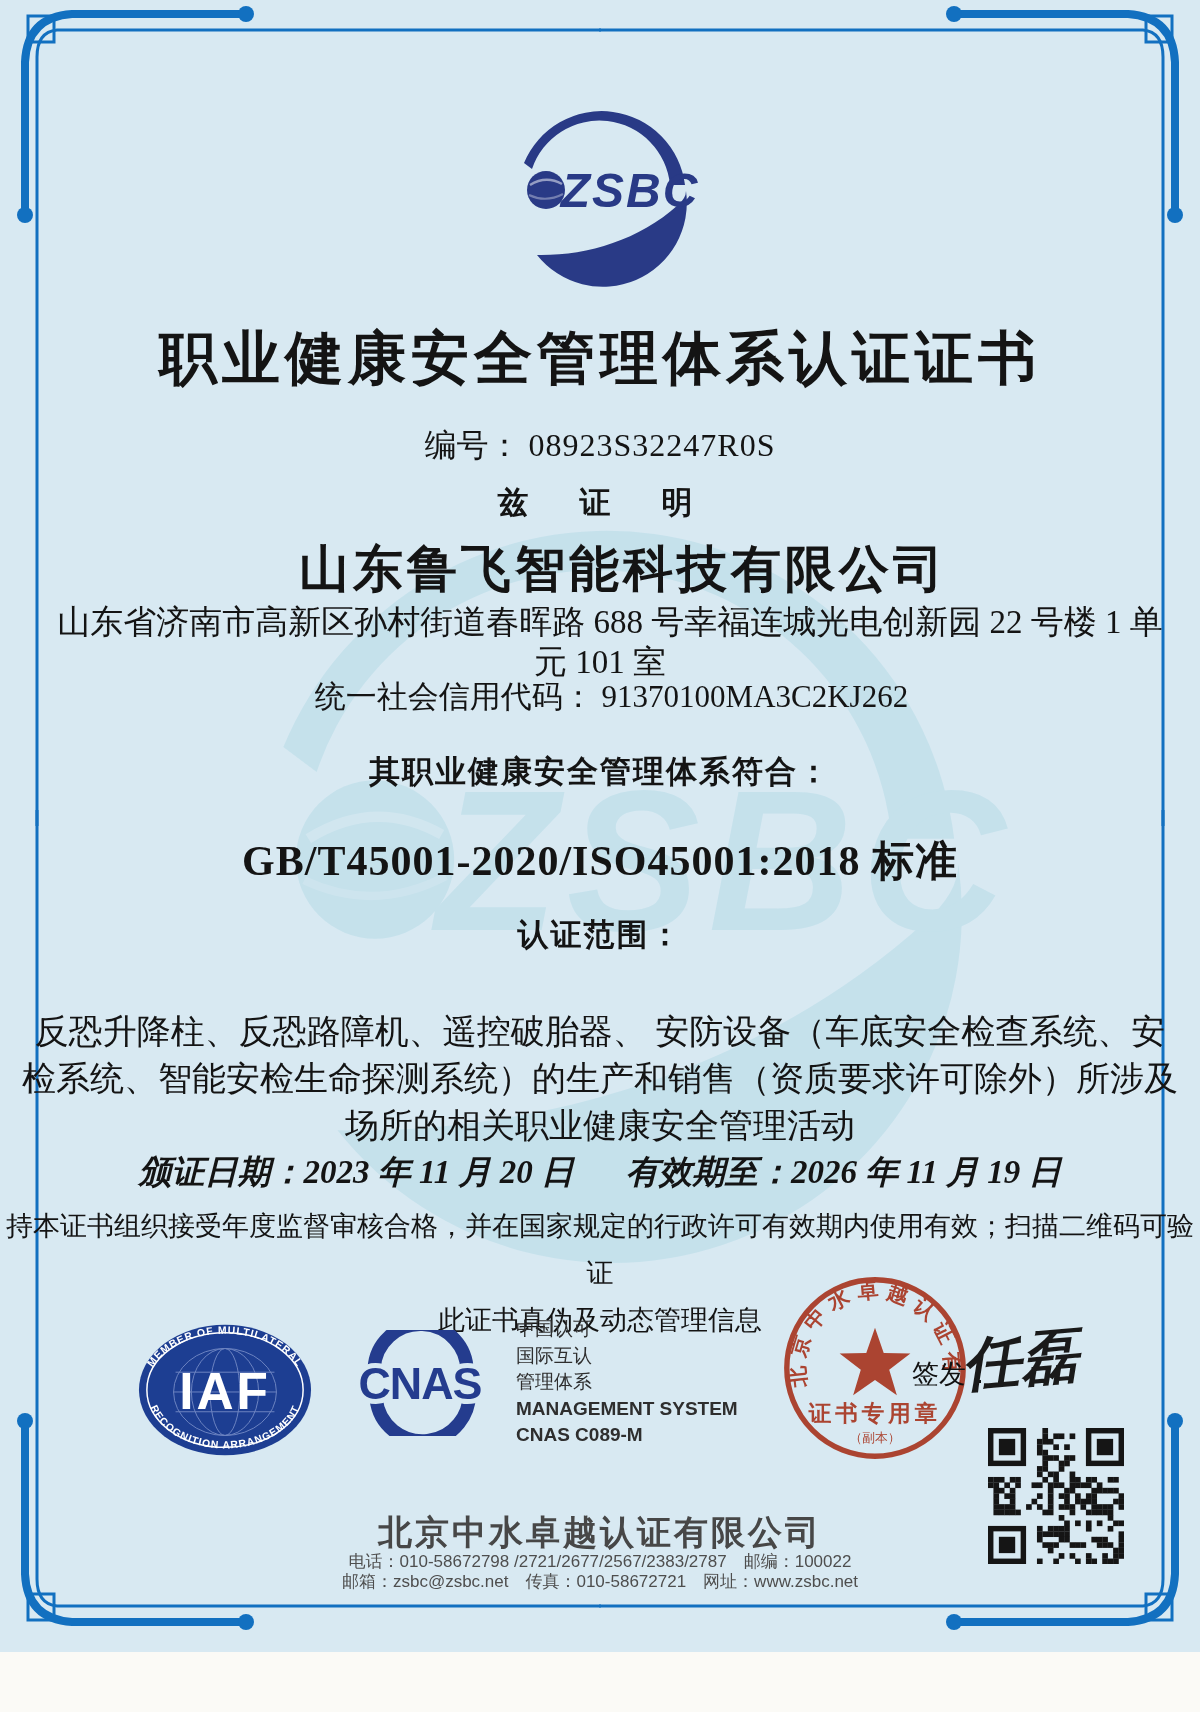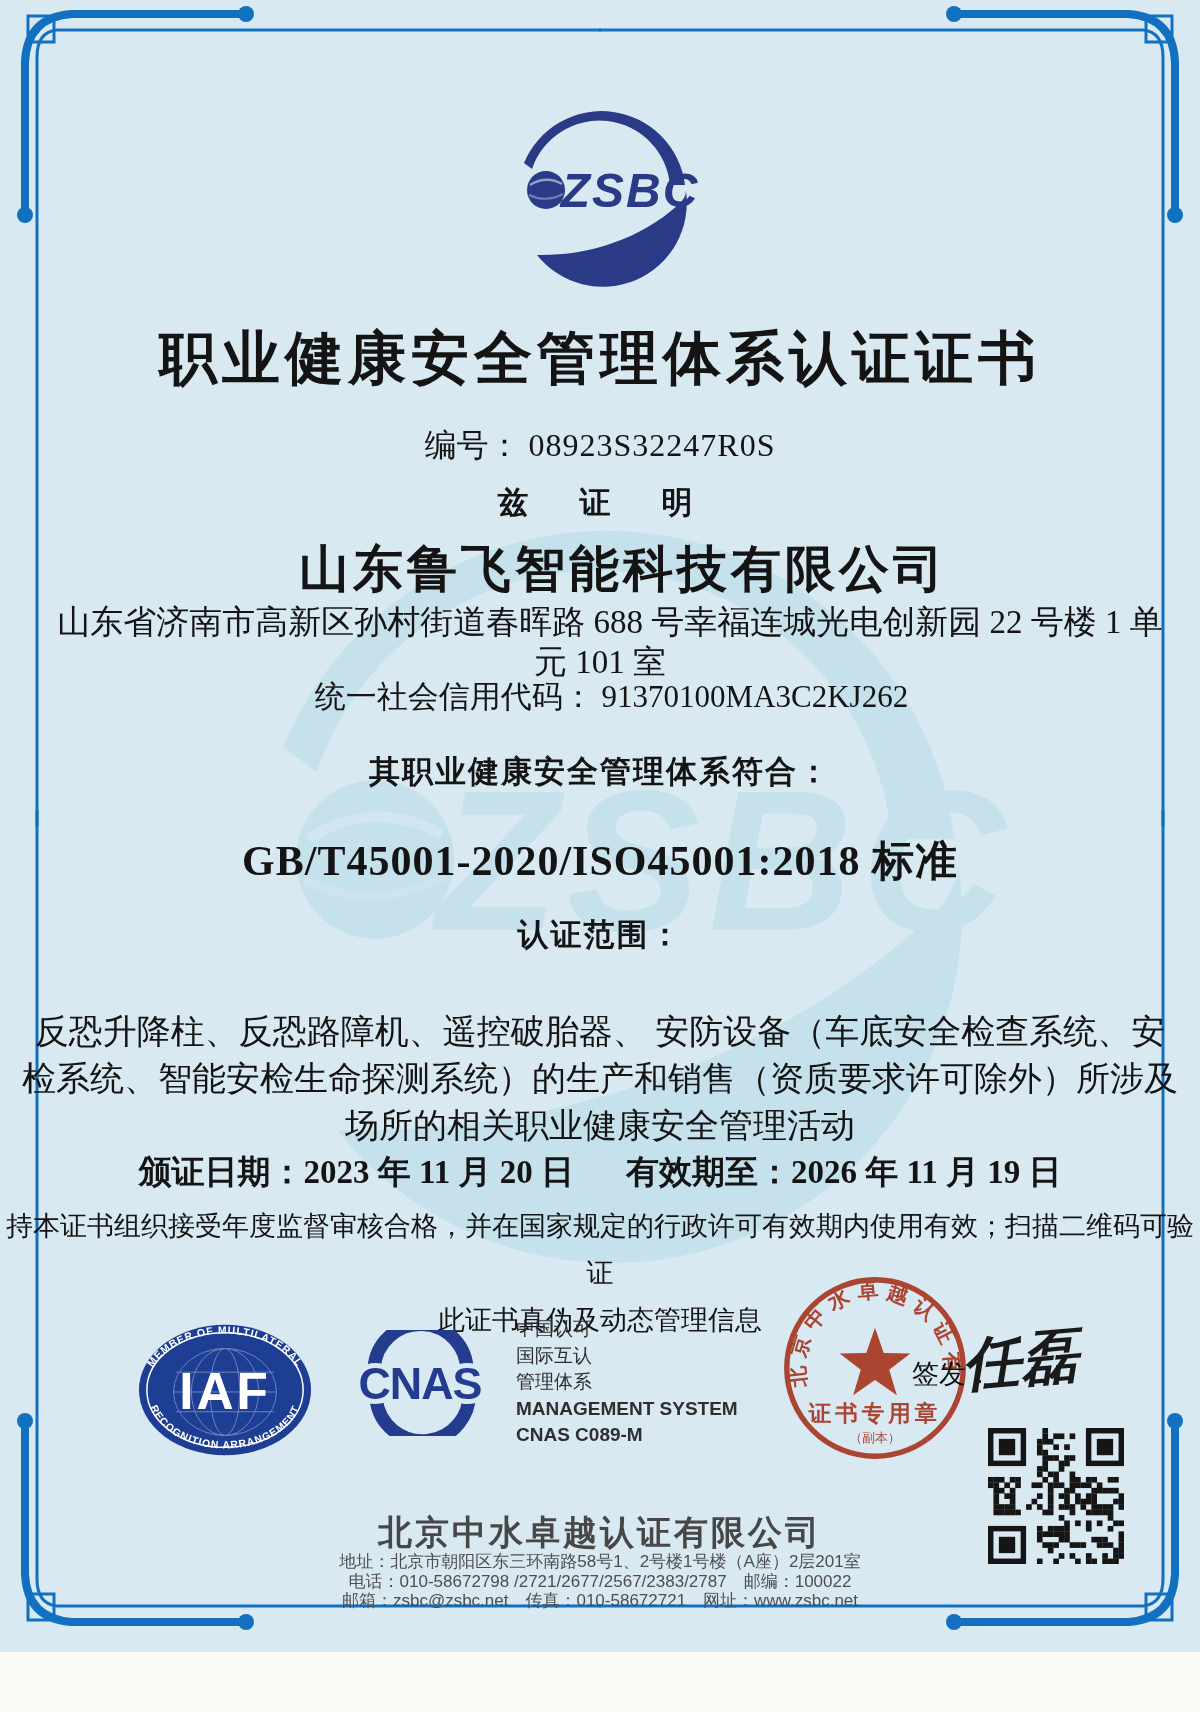--- a/index.html
+++ b/index.html
@@ -17,21 +17,21 @@
   .certno .num{font-family:"Liberation Serif",serif;letter-spacing:1px;}
   .certify{top:482px;font-size:31px;font-weight:600;letter-spacing:10px;}
   .company{top:536px;font-size:50px;font-weight:800;letter-spacing:4px;padding-left:46px;}
   .addr1{top:600px;font-size:33px;padding-left:20px;}
   .addr2{top:640px;font-size:33px;}
   .credit{top:676px;font-size:31px;padding-left:23px;}
   .conform{top:751px;font-size:31px;font-weight:700;letter-spacing:2px;}
   .standard{top:833px;font-size:42px;font-weight:600;letter-spacing:1px;}
   .scopelabel{top:914px;font-size:31px;font-weight:700;letter-spacing:2px;}
   .scope{top:1008px;font-size:34px;line-height:47px;}
-  .dates{top:1150px;font-size:33px;font-weight:700;}
+  .dates{top:1150px;font-size:33px;font-weight:700;font-style:italic;}
   .dates .gap{display:inline-block;width:52px;}
   .notes{top:1203px;font-size:27px;line-height:47px;}
   .iaf{position:absolute;left:136px;top:1318px;width:178px;height:144px;}
   .cnas{position:absolute;left:340px;top:1330px;width:160px;height:106px;}
   .accred{position:absolute;left:516px;top:1316px;font-family:"Liberation Sans","DejaVu Sans",sans-serif;
           font-size:19px;line-height:26.5px;color:#2e2e2e;}
   .accred .b{font-weight:bold;}
   .seal{position:absolute;left:777px;top:1270px;width:196px;height:196px;mix-blend-mode:multiply;opacity:0.92;}
   .sig-label{position:absolute;left:912px;top:1356px;font-size:27px;color:#111;}
   .sig-name{position:absolute;left:962px;top:1322px;font-size:58px;font-weight:700;font-style:italic;
@@ -349,19 +349,18 @@
       <rect x="97.92" y="0" width="38.080000000000005" height="38.080000000000005" fill="#151515"></rect>
       <rect x="103.36000000000001" y="5.44" width="27.200000000000003" height="27.200000000000003" fill="#d8e9f2"></rect>
       <rect x="108.80000000000001" y="10.88" width="16.32" height="16.32" fill="#151515"></rect>
       <rect x="0" y="97.92" width="38.080000000000005" height="38.080000000000005" fill="#151515"></rect>
       <rect x="5.44" y="103.36000000000001" width="27.200000000000003" height="27.200000000000003" fill="#d8e9f2"></rect>
       <rect x="10.88" y="108.80000000000001" width="16.32" height="16.32" fill="#151515"></rect>
     </svg>
 
   <div class="abs ctr issuer-name">北京中水卓越认证有限公司</div>
   <div class="abs ctr contact">
-    <div>地址：北京市朝阳区东三环南路58号1、2号楼1号楼（A座）2层201室</div>
     <div>电话：010-58672798 /2721/2677/2567/2383/2787　邮编：100022</div>
     <div>邮箱：zsbc@zsbc.net　传真：010-58672721　网址：www.zsbc.net</div>
   </div>
 
   <div class="strip"></div>
 </div>
 
 </body></html>

